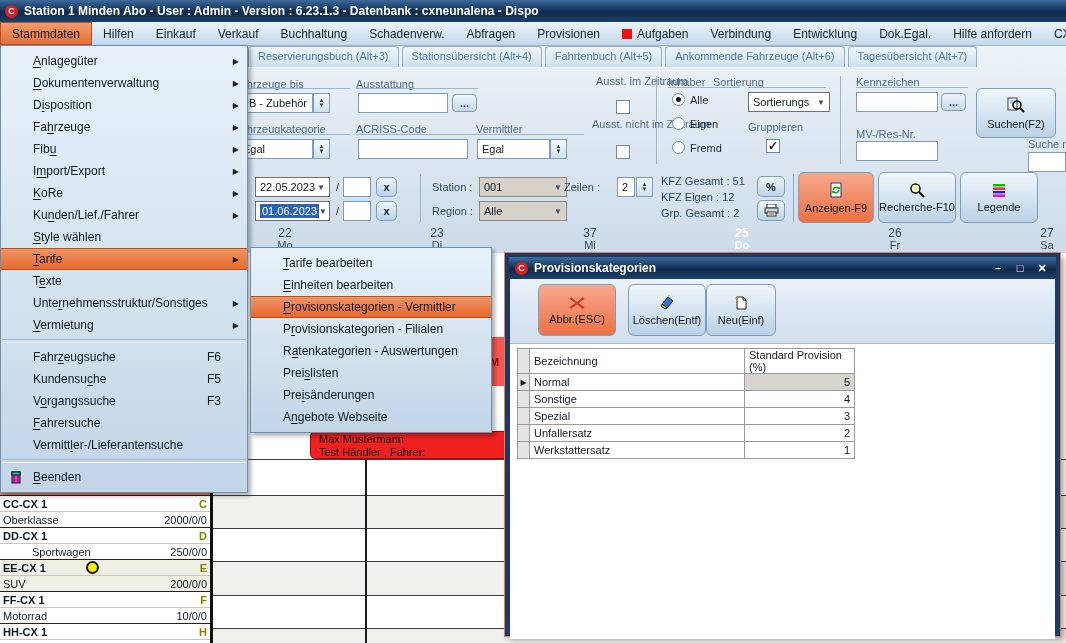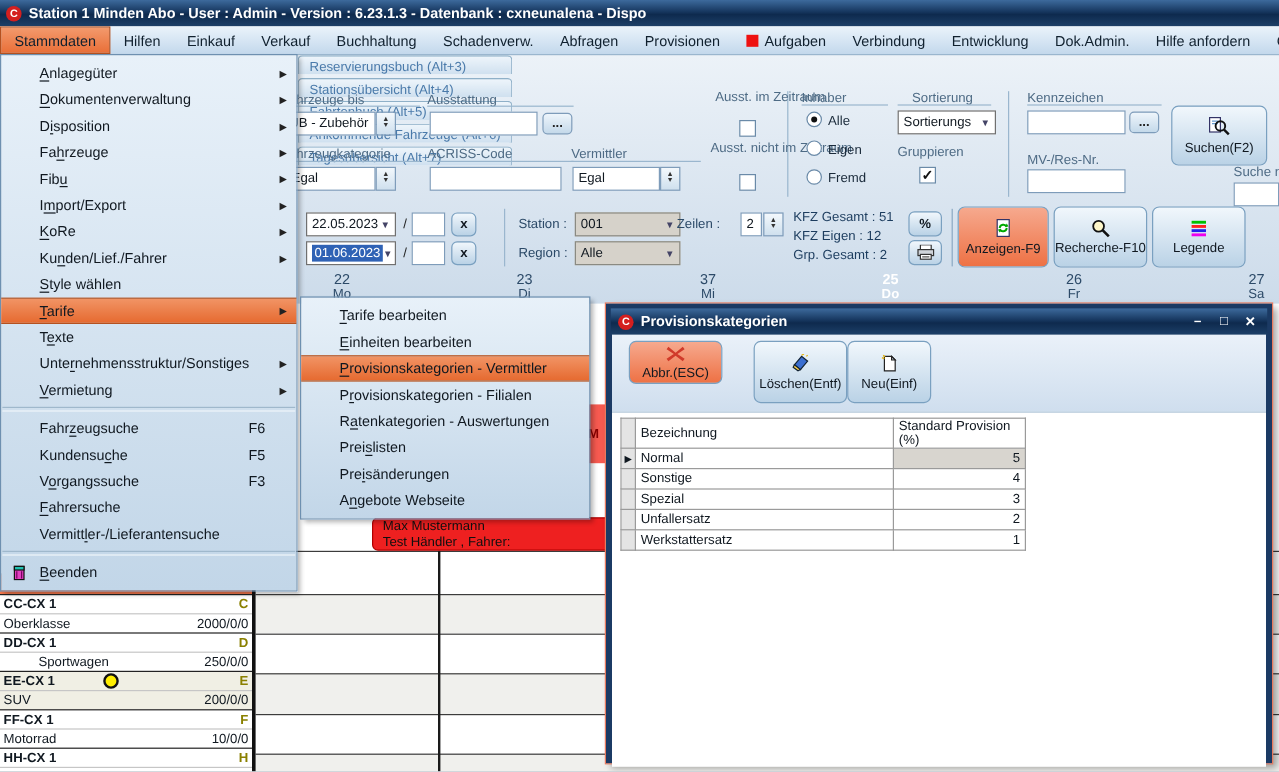--- a/index.html
+++ b/index.html
@@ -14,21 +14,21 @@
   .applogo{width:13px;height:13px;border-radius:50%;background:#d41f1f;color:#fff;
     font-size:9px;font-weight:bold;display:flex;align-items:center;justify-content:center;flex:0 0 auto;}
   
   #menubar{left:0;top:22px;width:1066px;height:23px;
     background:linear-gradient(#eaf3fb,#c3d8ec);border-bottom:1px solid #9ab6ce;
     display:flex;align-items:stretch;font-size:12px;white-space:nowrap;}
   .mb-item{display:flex;align-items:center;padding:0 11px;color:#10202e;gap:5px;}
   .mb-item.active{background:linear-gradient(#f39a6d,#e96f38);border:1px solid #b5511f;box-sizing:border-box;}
   .redsq{width:10px;height:10px;background:#ee1111;display:inline-block;}
   
-  #tabs{left:248px;top:46px;height:21px;display:flex;gap:3px;flex-direction:column;}
+  #tabs{left:248px;top:46px;height:21px;display:flex;gap:3px;}
   .tab{background:linear-gradient(#eef5fb,#cfe0ef);border:1px solid #8fb0c8;border-bottom:none;
     border-radius:4px 4px 0 0;color:#4a7aaa;padding:3px 9px 0 9px;font-size:11px;white-space:nowrap;}
   
   #panelbg{left:0;top:45px;width:1066px;height:208px;
     background:linear-gradient(#ecf2f8,#ccdbea);border-top:1px solid #9ab6ce;}
   .flabel{position:absolute;color:#4e6b85;font-size:11px;white-space:nowrap;}
   .uline{position:absolute;height:0;border-top:1px solid #9ab6ce;}
   .vsep{position:absolute;width:0;border-left:1px solid #9ab6ce;}
   .field{position:absolute;background:#fff;border:1px solid #7e9cba;box-sizing:border-box;
     font-size:11px;display:flex;align-items:center;padding:0 4px;overflow:hidden;white-space:nowrap;}
@@ -140,21 +140,21 @@
         <span class="redsq"></span>
         <span>Aufgaben</span>
       </div>
       <div class="mb-item">
         <span>Verbindung</span>
       </div>
       <div class="mb-item">
         <span>Entwicklung</span>
       </div>
       <div class="mb-item">
-        <span>Dok.Admin.</span>
+        <span>Dok.Egal.</span>
       </div>
       <div class="mb-item">
         <span>Hilfe anfordern</span>
       </div>
       <div class="mb-item">
         <span>CX9 Support</span>
       </div>
     </div>
 
   <div id="panelbg" class="abs"></div>
@@ -217,21 +217,21 @@
   <div class="chk" style="left:616px;top:145px;"></div>
 
   <div class="flabel" style="left:668px;top:76px;">Inhaber</div>
   <div class="uline" style="left:668px;top:87px;width:72px;"></div>
   <div id="inhaber-radios">
       <div class="abs" style="left: 672px; top: 93px; color: rgb(26, 42, 58);"><span class="radio sel"></span>Alle</div>
       <div class="abs" style="left: 672px; top: 117px; color: rgb(26, 42, 58);"><span class="radio"></span>Eigen</div>
       <div class="abs" style="left: 672px; top: 141px; color: rgb(26, 42, 58);"><span class="radio"></span>Fremd</div>
     </div>
 
-  <div class="flabel" style="left:760px;top:76px;">Sortierung</div>
+  <div class="flabel" style="left:713px;top:76px;">Sortierung</div>
   <div class="uline" style="left:748px;top:87px;width:78px;"></div>
   <div class="field" style="left:748px;top:92px;width:82px;height:20px;border-color:#707070;">
       <span>Sortierungs</span>
       <span class="combo-arrow">▼</span>
     </div>
   <div class="flabel" style="left:748px;top:121px;">Gruppieren</div>
   <div class="chk" style="left:766px;top:139px;">✓</div>
 
   <div class="vsep" style="left:840px;top:76px;height:88px;"></div>
 
@@ -551,21 +551,21 @@
 
   <div id="dialog" class="abs">
     <div id="dlg-title">
       <span class="applogo">C</span>
       <span style="flex:1;">Provisionskategorien</span>
       <span class="dlg-winbtn">–</span>
       <span class="dlg-winbtn">□</span>
       <span class="dlg-winbtn">✕</span>
     </div>
     <div id="dlg-toolbar">
-      <div class="bigbtn salmon" style="left:14px;top:5px;width:78px;height:36px;">
+      <div class="bigbtn salmon" style="left:28px;top:5px;width:78px;height:52px;">
         <svg width="16" height="14" viewBox="0 0 16 14">
           <path d="M2 1 L8 6 L14 1 L15.5 3 L9.5 7 L15.5 11 L14 13 L8 8.5 L2 13 L.5 11 L6.5 7 L.5 3 Z" fill="#d03a2a"></path>
         </svg>
         <span>Abbr.(ESC)</span>
       </div>
       <div class="bigbtn" style="left:118px;top:5px;width:78px;height:52px;">
         <svg width="18" height="16" viewBox="0 0 18 16">
           <polygon points="4,9 10,2 15,6 9,13" fill="#3a6ed0" stroke="#123" stroke-width="1"></polygon>
           <polygon points="4,9 9,13 7,14 3,11" fill="#ffd34d" stroke="#123" stroke-width="1"></polygon>
           <line x1="10" y1="1" x2="12" y2="0" stroke="#e8b400"></line>

